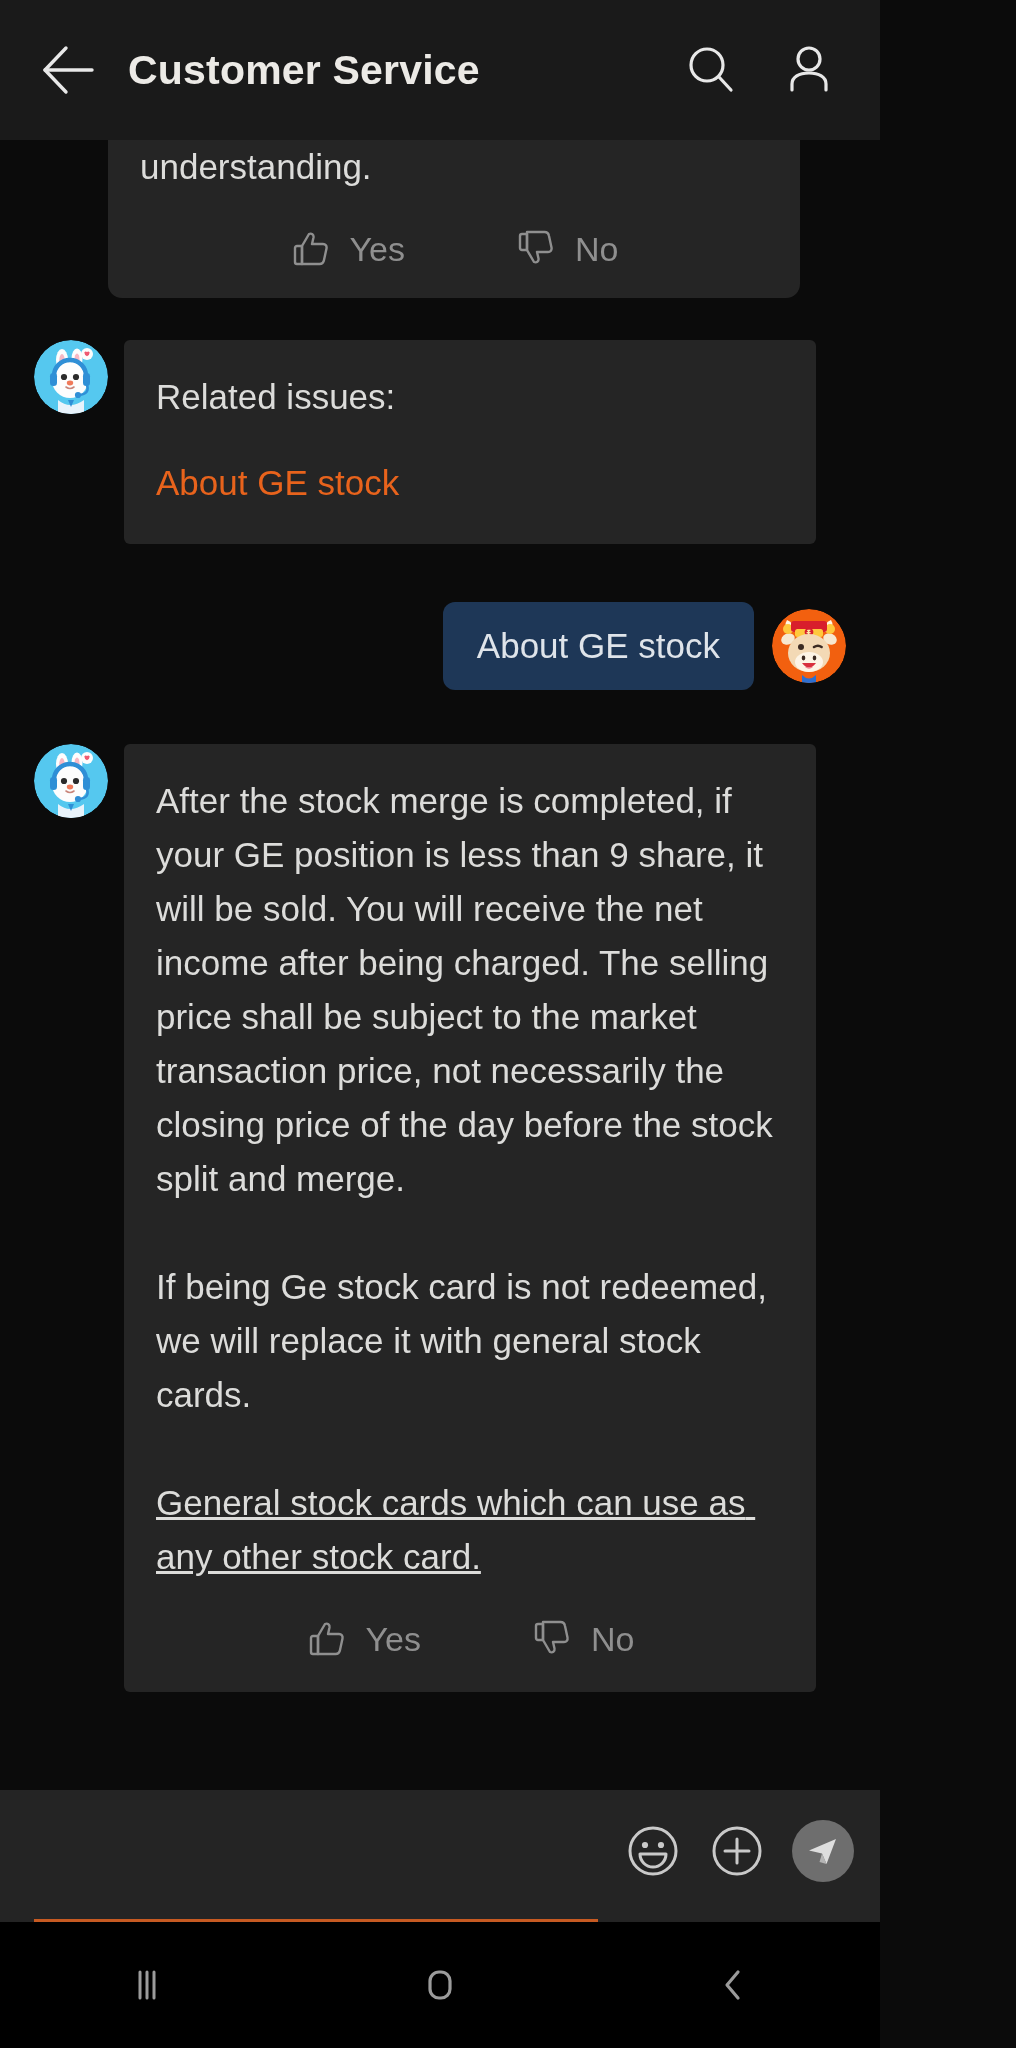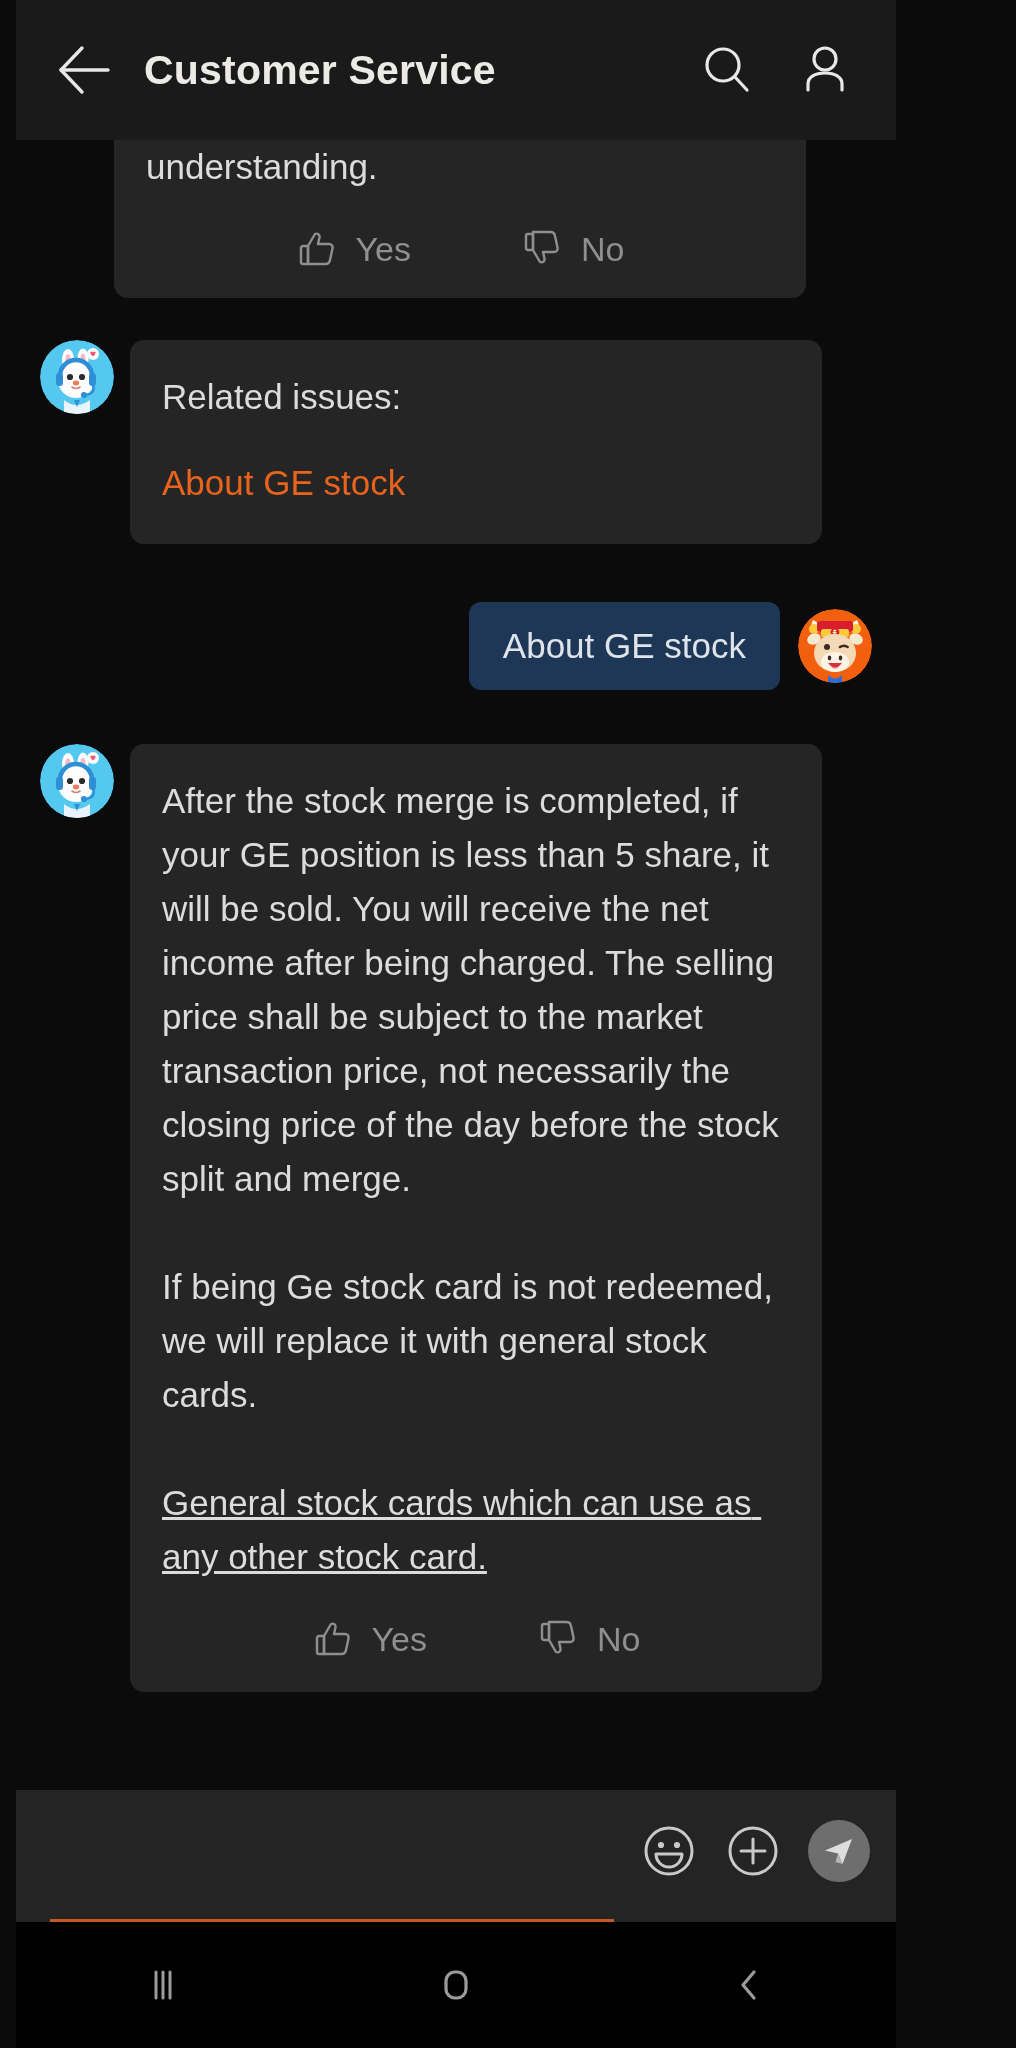--- a/index.html
+++ b/index.html
@@ -2,21 +2,21 @@
 <html><head>
 <meta charset="utf-8">
 <style>
   * { margin:0; padding:0; box-sizing:border-box; }
   html, body {
     width:1016px; height:2048px;
     background:#0b0b0b;
     font-family:"Liberation Sans", sans-serif;
     overflow:hidden;
   }
-  #app { position:relative; width:880px; height:2048px; display:flex; flex-direction:column;margin-left:16px; }
+  #app { position:relative; width:880px; height:2048px; display:flex; flex-direction:column; }
 
   
   .header {
     height:140px; flex:0 0 140px;
     background:#1a1a1a;
     display:flex; align-items:center;
     padding:0 34px;
   }
   .back-arrow { width:70px; height:70px; display:flex; align-items:center; justify-content:center; cursor:pointer; }
   .header-title {
@@ -24,33 +24,33 @@
     margin-left:24px; letter-spacing:.2px; white-space:nowrap;
   }
   .header-spacer { flex:1 1 auto; }
   .header-icon { width:74px; height:74px; display:flex; align-items:center; justify-content:center; cursor:pointer; }
   .header-icon + .header-icon { margin-left:24px; }
 
   
   .chat {
     flex:1 1 auto; position:relative;
     background:#0b0b0b;
-    padding:0 24px;
+    padding:0 34px;
     overflow:hidden;
   }
   .row { display:flex; align-items:flex-start; }
   .row.bot { justify-content:flex-start; }
   .row.user { justify-content:flex-end; align-items:center; }
 
   .avatar { width:74px; height:74px; border-radius:50%; flex:0 0 74px; overflow:hidden; position:relative; }
   .avatar svg { display:block; width:74px; height:74px; }
 
   .bubble {
     background:#252525;
-    border-radius:14px;
+    border-radius:6px;
     padding:28px 32px 22px 32px;
     max-width:692px;
   }
   .bubble.clipped { border-radius:0 0 14px 14px; padding-top:0; margin-top:0; }
   .bubble-text {
     color:#dcdcda; font-size:35px; line-height:54px;
     white-space:pre-wrap; word-wrap:break-word;
   }
   .link-text { color:#e8631c; font-size:35px; line-height:54px; margin-top:32px; display:block; }
 
@@ -226,21 +226,21 @@
           <rect x="49" y="33" width="7" height="13" rx="3.3" fill="#2f8fd6"></rect>
           <path d="M53 45 q3 9 -8 10" stroke="#2f8fd6" stroke-width="2.6" fill="none" stroke-linecap="round"></path>
           <circle cx="44" cy="55" r="3.1" fill="#2f8fd6"></circle>
           <path d="M24 60 q12 10 26 0 l0 14 l-26 0 Z" fill="#e9f3fb"></path>
           <path d="M34 60 l3 7 l3 -7 Z" fill="#2f8fd6"></path>
           <circle cx="53" cy="14" r="6" fill="#fdfdfd"></circle>
           <path d="M50.3 12.4 a1.9 1.9 0 0 1 2.7 -0.5 a1.9 1.9 0 0 1 2.7 0.5 q0 2.1 -2.7 3.9 q-2.7 -1.8 -2.7 -3.9 Z" fill="#ef5a72"></path>
         </svg>
       </div>
       <div class="bubble" style="width:692px; margin-left:16px; padding:30px 32px 26px 32px;">
-        <div class="bubble-text">After the stock merge is completed, if your GE position is less than 5 share, it will be sold. You will receive the net income after being charged. The selling price shall be subject to the market transaction price, not necessarily the closing price of the day before the stock split and merge.</div>
+        <div class="bubble-text">After the stock merge is completed, if your GE position is less than 9 share, it will be sold. You will receive the net income after being charged. The selling price shall be subject to the market transaction price, not necessarily the closing price of the day before the stock split and merge.</div>
         <div class="bubble-text" style="margin-top:54px;">If being Ge stock card is not redeemed, we will replace it with general stock cards.</div>
         <div class="bubble-text" style="margin-top:54px;text-decoration:underline;">General stock cards which can use as any other stock card.</div>
         <div class="feedback">
           <div class="fb-item">
             <svg width="42" height="42" viewBox="0 0 42 42" fill="none">
               <path d="M12 18 H7 C5.8 18 5 18.8 5 20 V34 C5 35.2 5.8 36 7 36 H12 Z" stroke="#8f8f8f" stroke-width="2.4" stroke-linejoin="round"></path>
               <path d="M12 18 L19 6 C21.5 5 24 6.5 23.5 9.5 L22 16 H33 C35.5 16 37 18 36.5 20.5 L34 32 C33.6 34.4 32 36 29.5 36 H12 Z" stroke="#8f8f8f" stroke-width="2.4" stroke-linejoin="round"></path>
             </svg>
             <span>Yes</span>
           </div>

